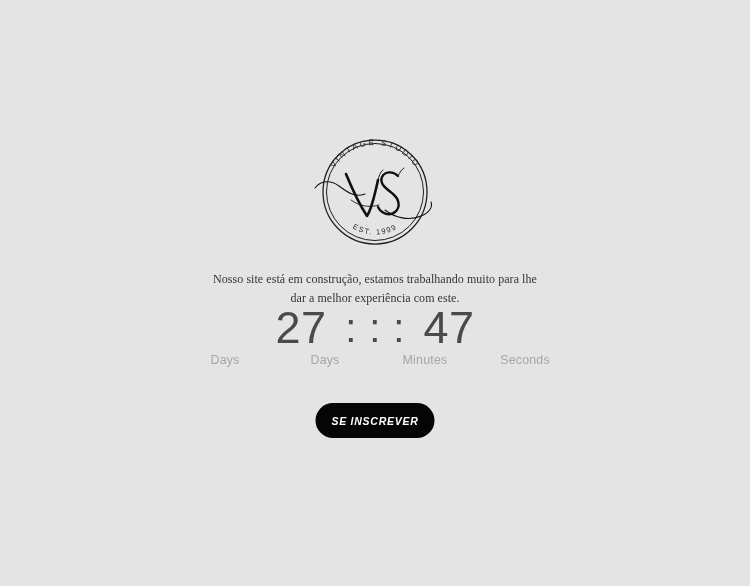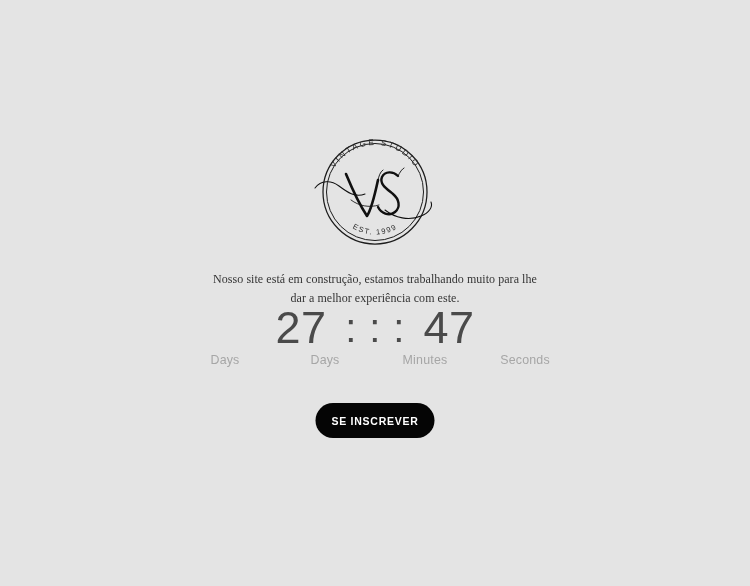--- a/index.html
+++ b/index.html
@@ -119,20 +119,21 @@
     justify-content: center;
     height: 35px;
     border-radius: 18px;
     font-size: 10.5px;
     font-weight: bold;
     letter-spacing: 0.75px;
     box-sizing: border-box;
     cursor: pointer;
     user-select: none;
     white-space: nowrap;
+    font-style: italic;
   }
   .btn-primary {
     width: 119px;
     background: #050505;
     color: #ffffff;
     border: none;
   }
   .btn-outline {
     width: 145px;
     background: transparent;

